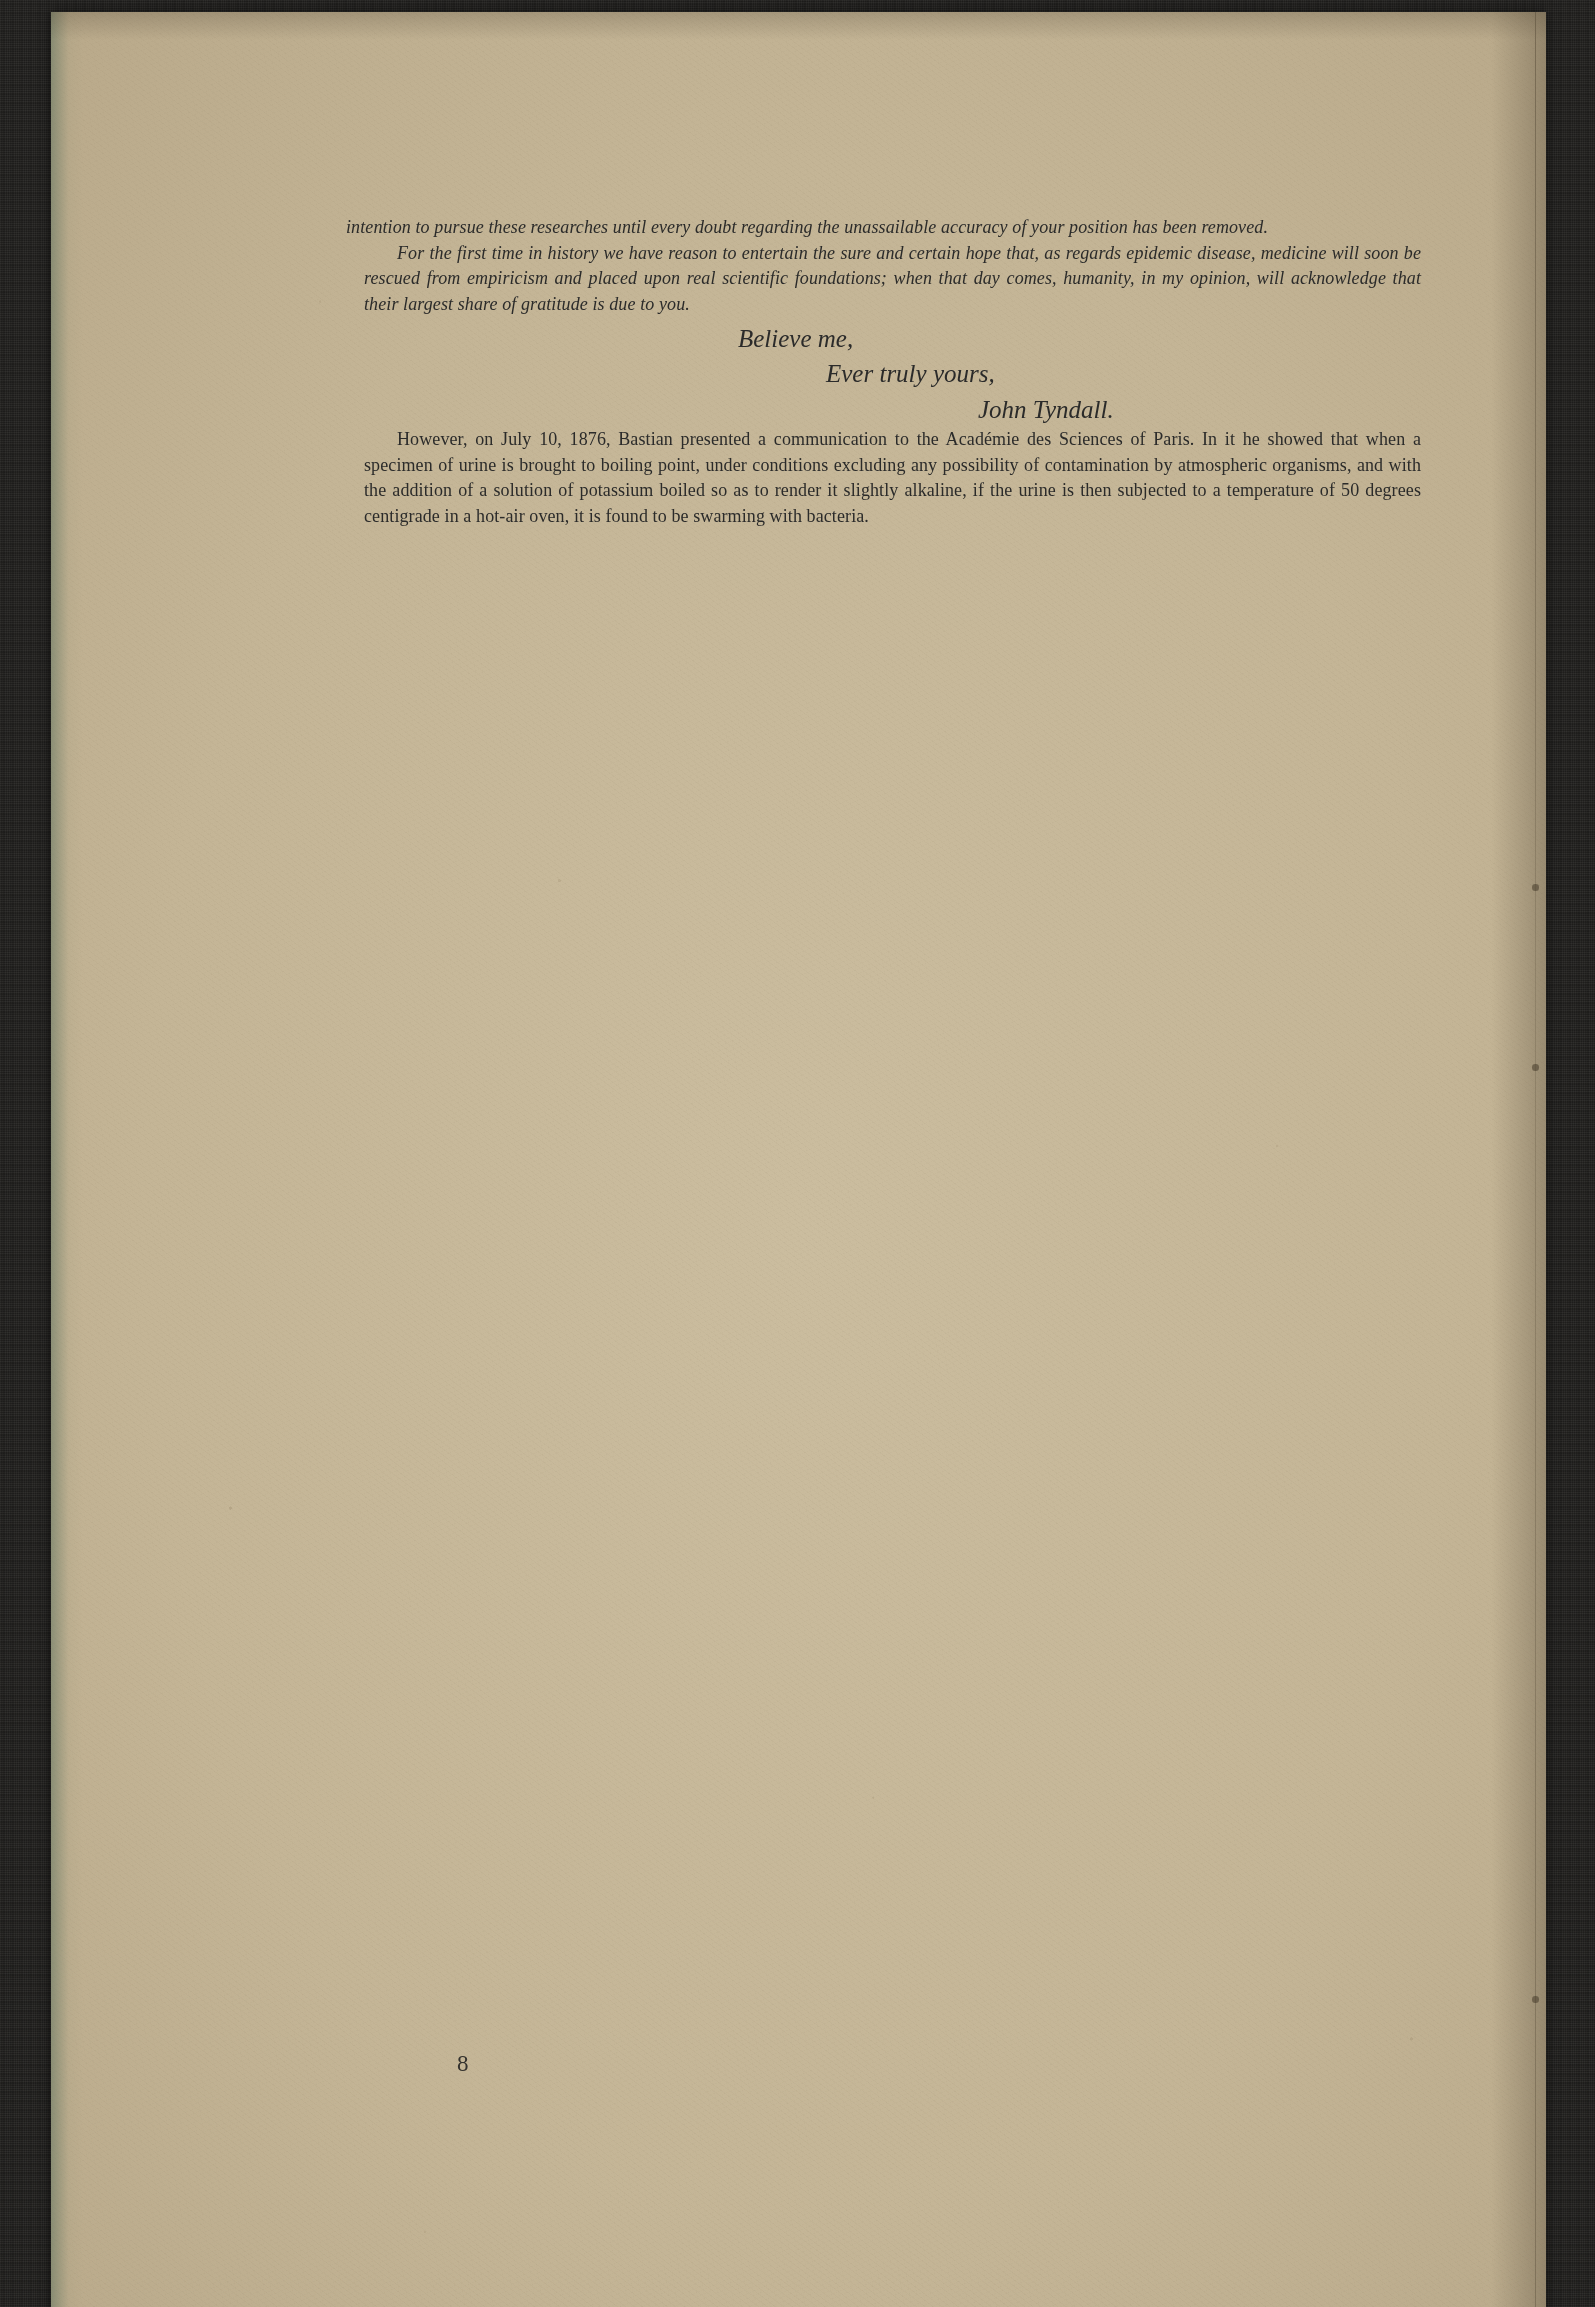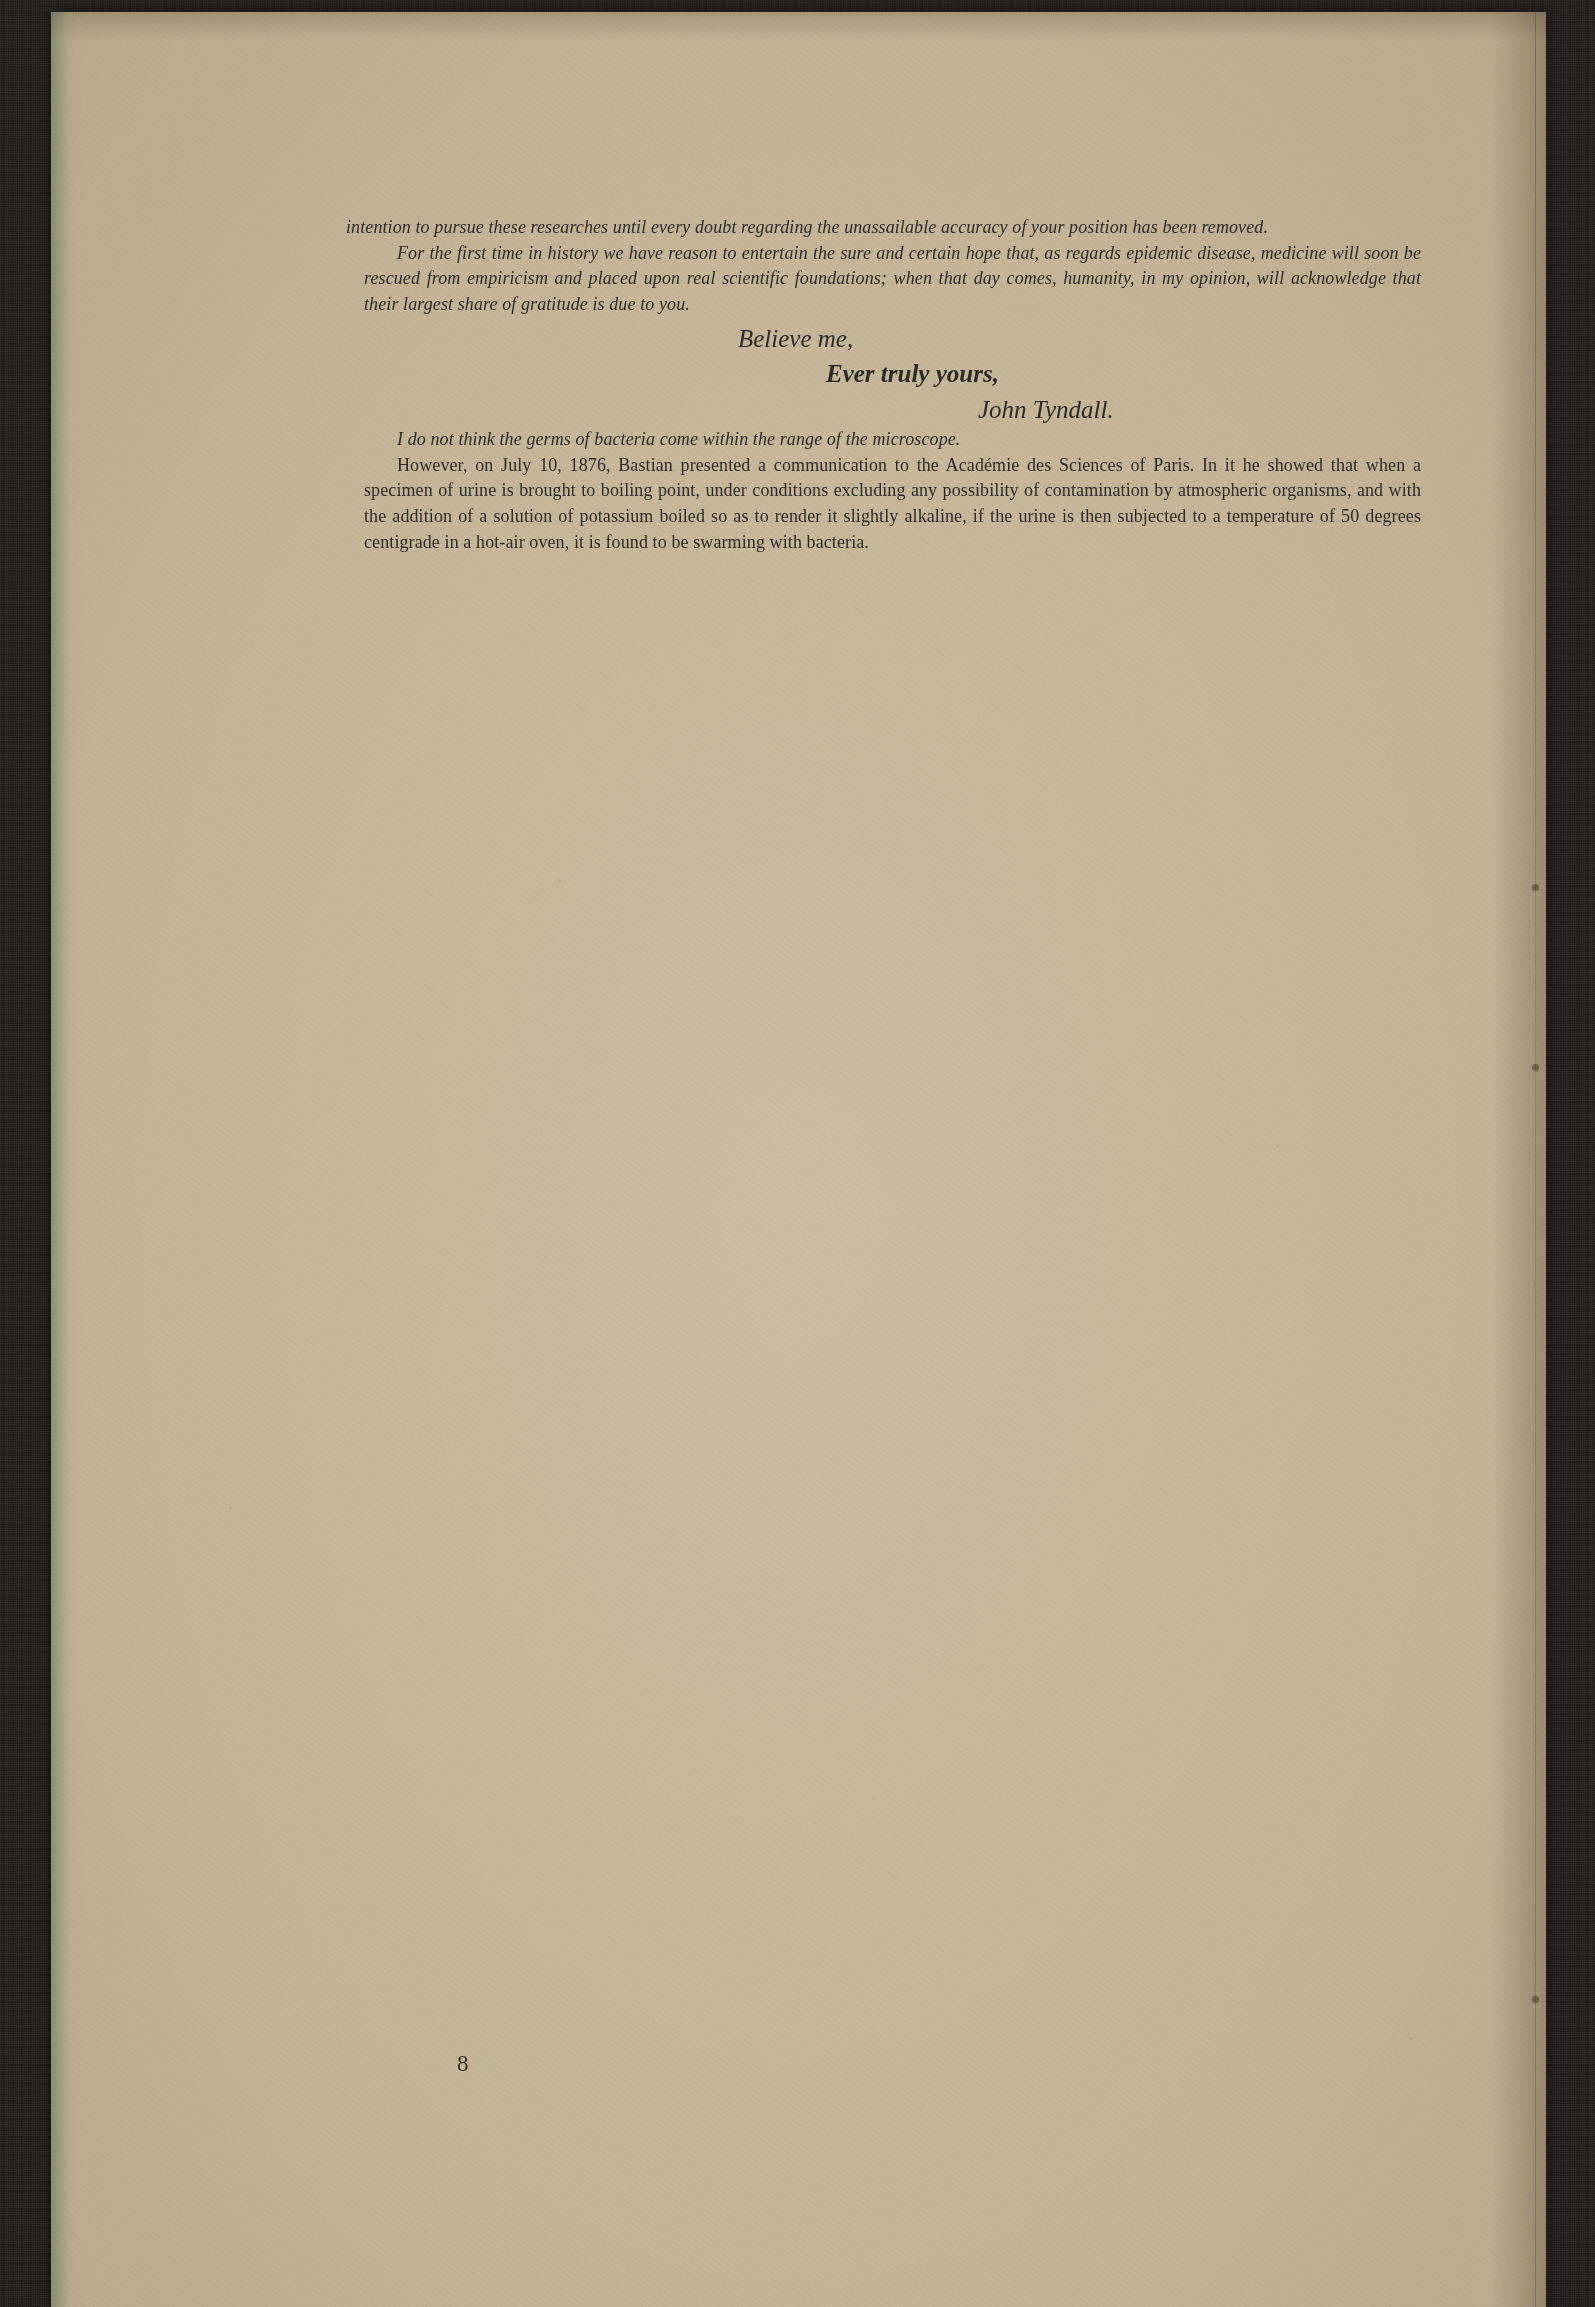--- a/index.html
+++ b/index.html
@@ -127,21 +127,21 @@
     margin-left: 18px;
   }
 
   .closing {
     margin-top: 3.7px;
     font-style: italic;
     font-size: 25px;
     line-height: 1.42;
   }
   .closing .l1 { margin-left: 392px; }
-  .closing .l2 { margin-left: 480px; font-weight: bold; }
+  .closing .l2 { margin-left: 480px; }
   .closing .l3 { margin-left: 632px; }
 
   .folio {
     position: absolute;
     left: 406px;
     top: 2039px;
     font-size: 23px;
     color: #34322e;
   }
 </style>
@@ -166,21 +166,20 @@
     <p class="ital">intention to pursue these researches until every doubt regarding the unassailable accuracy of your position has been removed.</p>
 
     <p class="ital indent">For the first time in history we have reason to entertain the sure and certain hope that, as regards epidemic disease, medicine will soon be rescued from empiricism and placed upon real scientific foundations; when that day comes, humanity, in my opinion, will acknowledge that their largest share of gratitude is due to you.</p>
 
     <div class="closing">
       <div class="l1">Believe me,</div>
       <div class="l2">Ever truly yours,</div>
       <div class="l3">John Tyndall.</div>
     </div>
 
-    <p class="ital indent">I do not think the germs of bacteria come within the range of the microscope.</p>
 
     <p class="indent">However, on July 10, 1876, Bastian presented a communication to the Académie des Sciences of Paris. In it he showed that when a specimen of urine is brought to boiling point, under conditions excluding any possibility of contamination by atmospheric organisms, and with the addition of a solution of potassium boiled so as to render it slightly alkaline, if the urine is then subjected to a temperature of 50 degrees centigrade in a hot-air oven, it is found to be swarming with bacteria.</p>
 
 
 
 
   </div>
 
   <div class="folio">8</div>
 </div>

